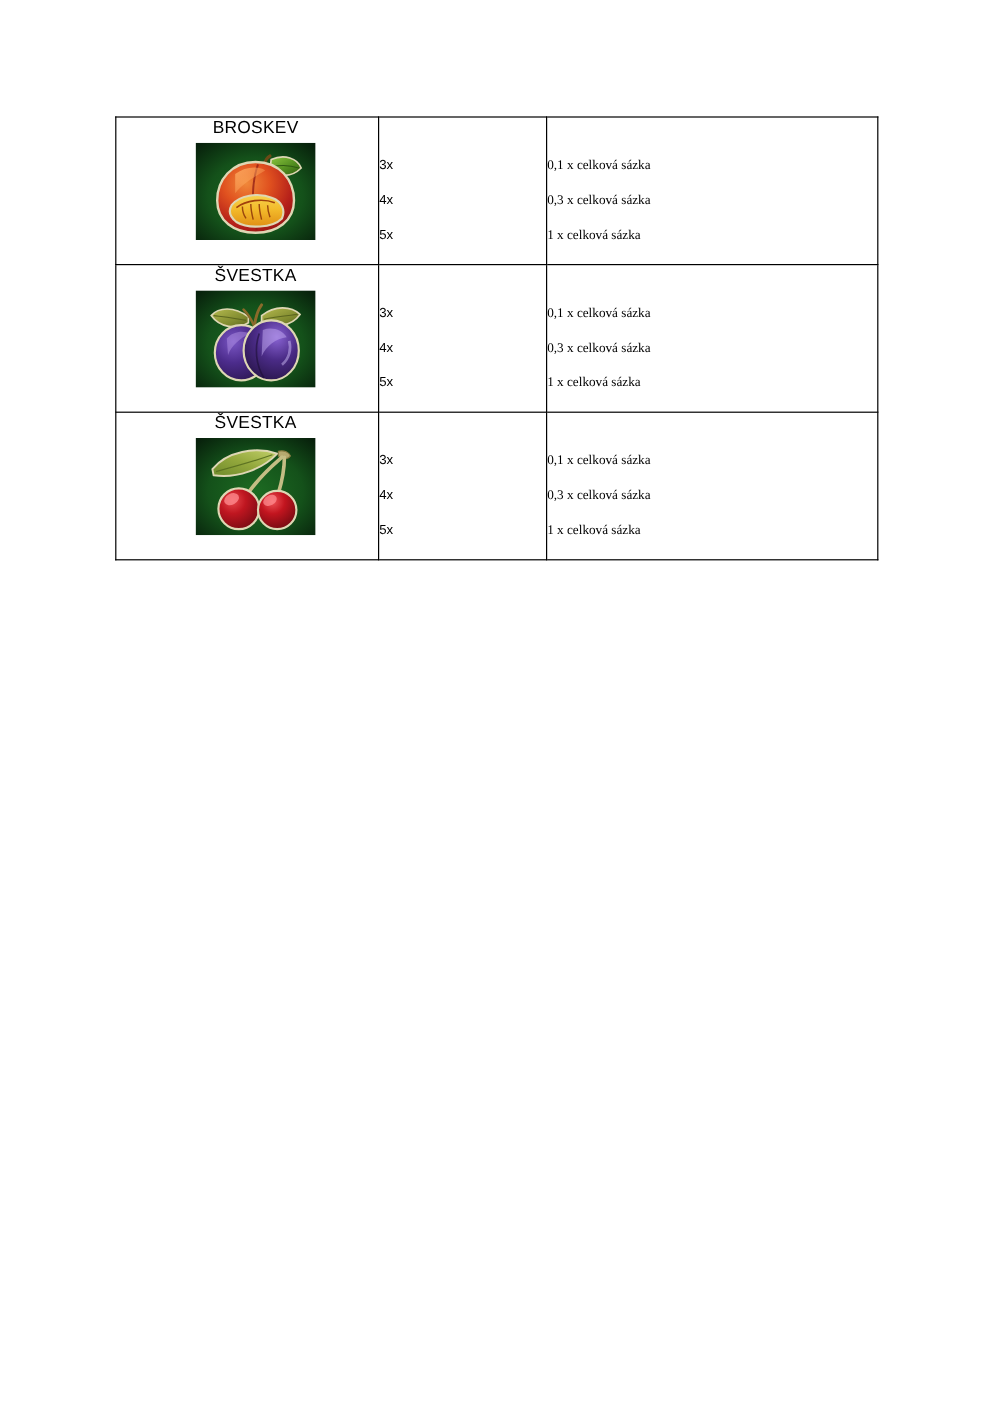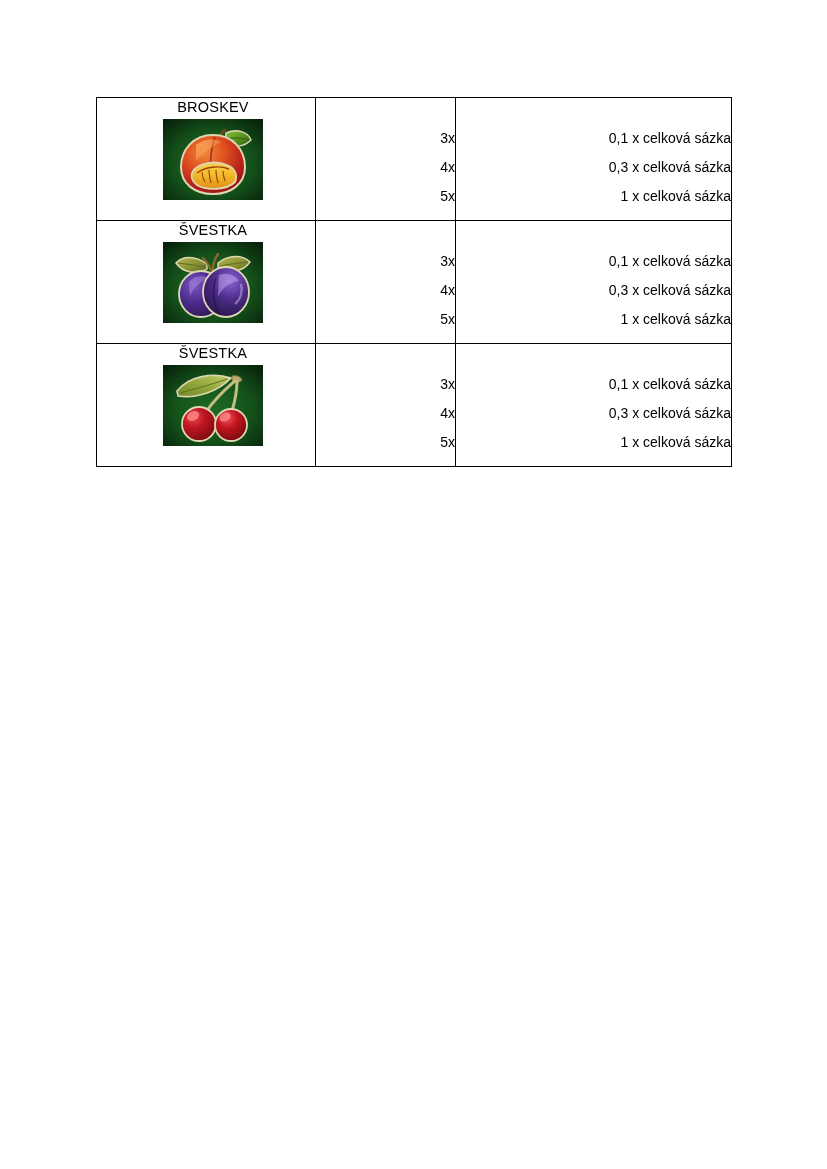--- a/index.html
+++ b/index.html
@@ -33,21 +33,21 @@
     table-layout: fixed;
   }
   .paytable td {
     border: 1px solid #000000;
     padding: 0;
     vertical-align: top;
   }
 
   .col-symbol { width: 218px; }
   .col-count  { width: 139px; }
-  .col-payout { width: 275px; }
+  .col-payout { width: 275px; font-family: Liberation Serif, serif; }
 
   .symbol-cell {
     text-align: center;
     padding-top: 2px;
     padding-bottom: 4px;
   }
   .symbol-name {
     font-size: 14.5px;
     line-height: 18px;
     letter-spacing: 0.2px;
@@ -73,22 +73,22 @@
   .stack {
     display: flex;
     flex-direction: column;
     justify-content: center;
     height: 100%;
     padding: 9px 0 9px 0;
   }
   .stack-row {
     height: 29px;
     line-height: 29px;
-    text-align: right;
-    font-size: 14px;
+    text-align: left;
+    font-size: 11px;
     white-space: nowrap;
   }
   .count-cell .stack { padding-top: 26px; }
   .payout-cell .stack { padding-top: 26px; }
 
   .row-1 .count-cell .stack,
   .row-1 .payout-cell .stack { padding-top: 26px; }
 </style>
 </head>
 <body>

